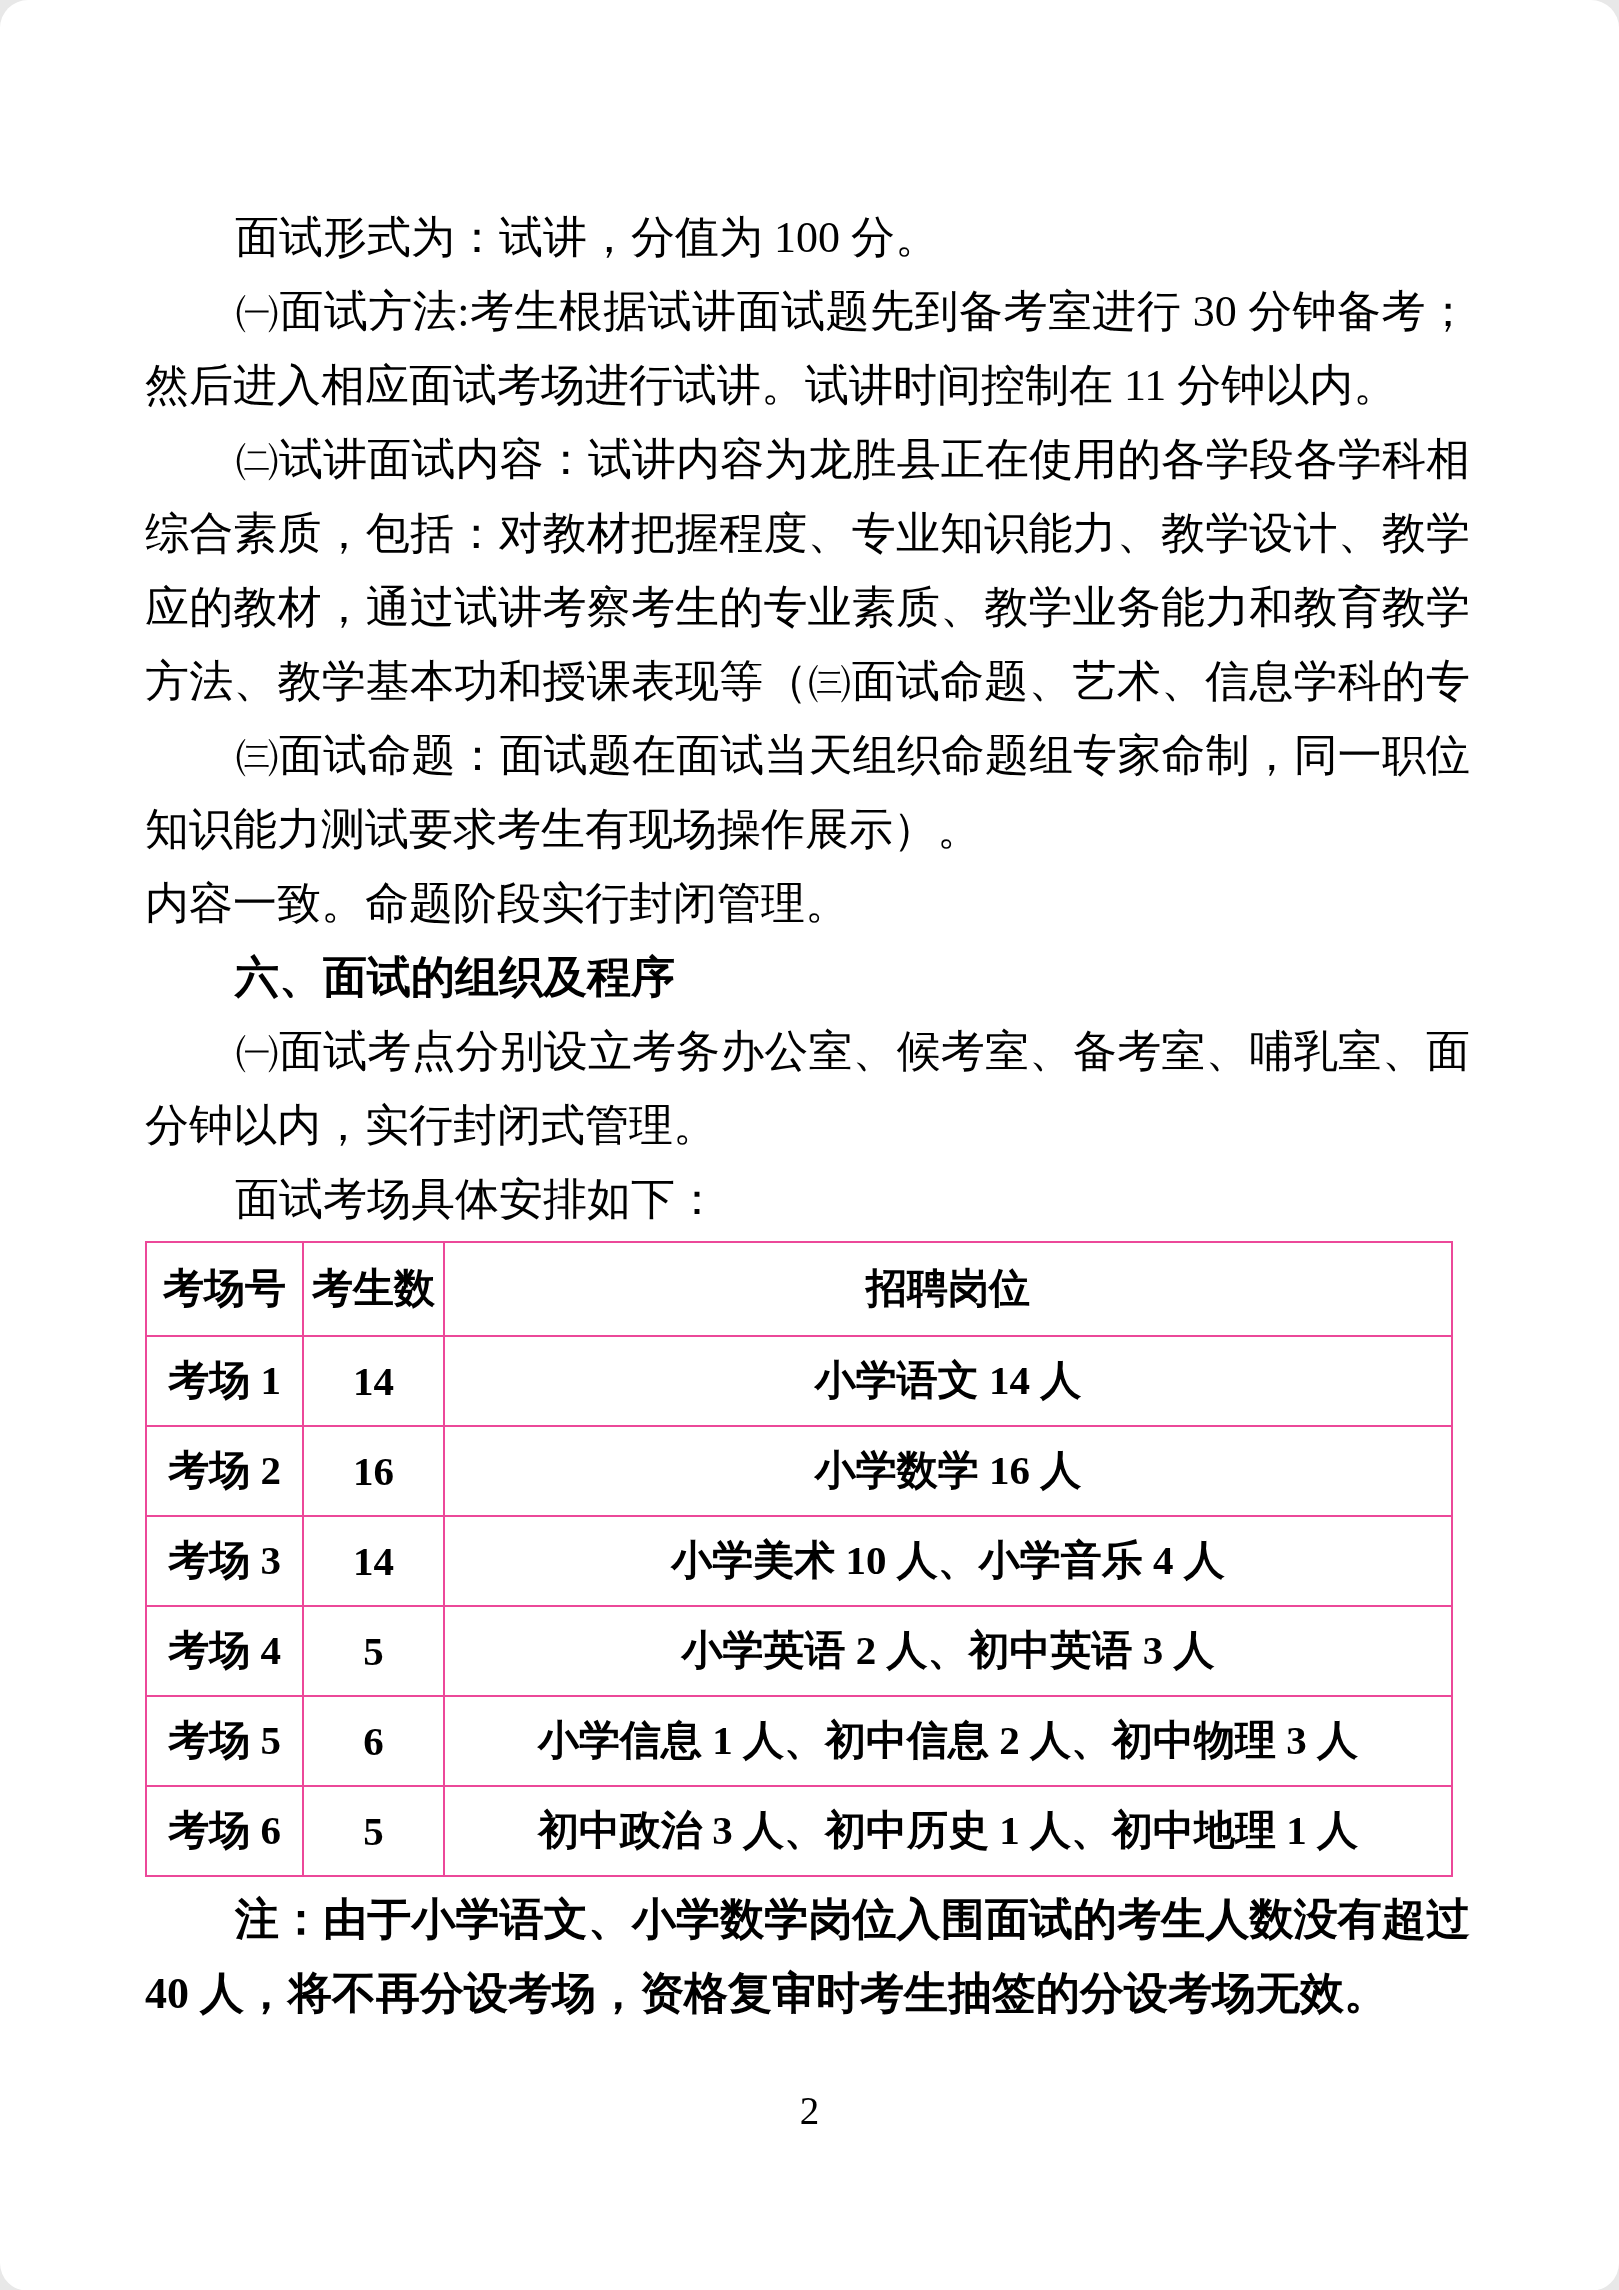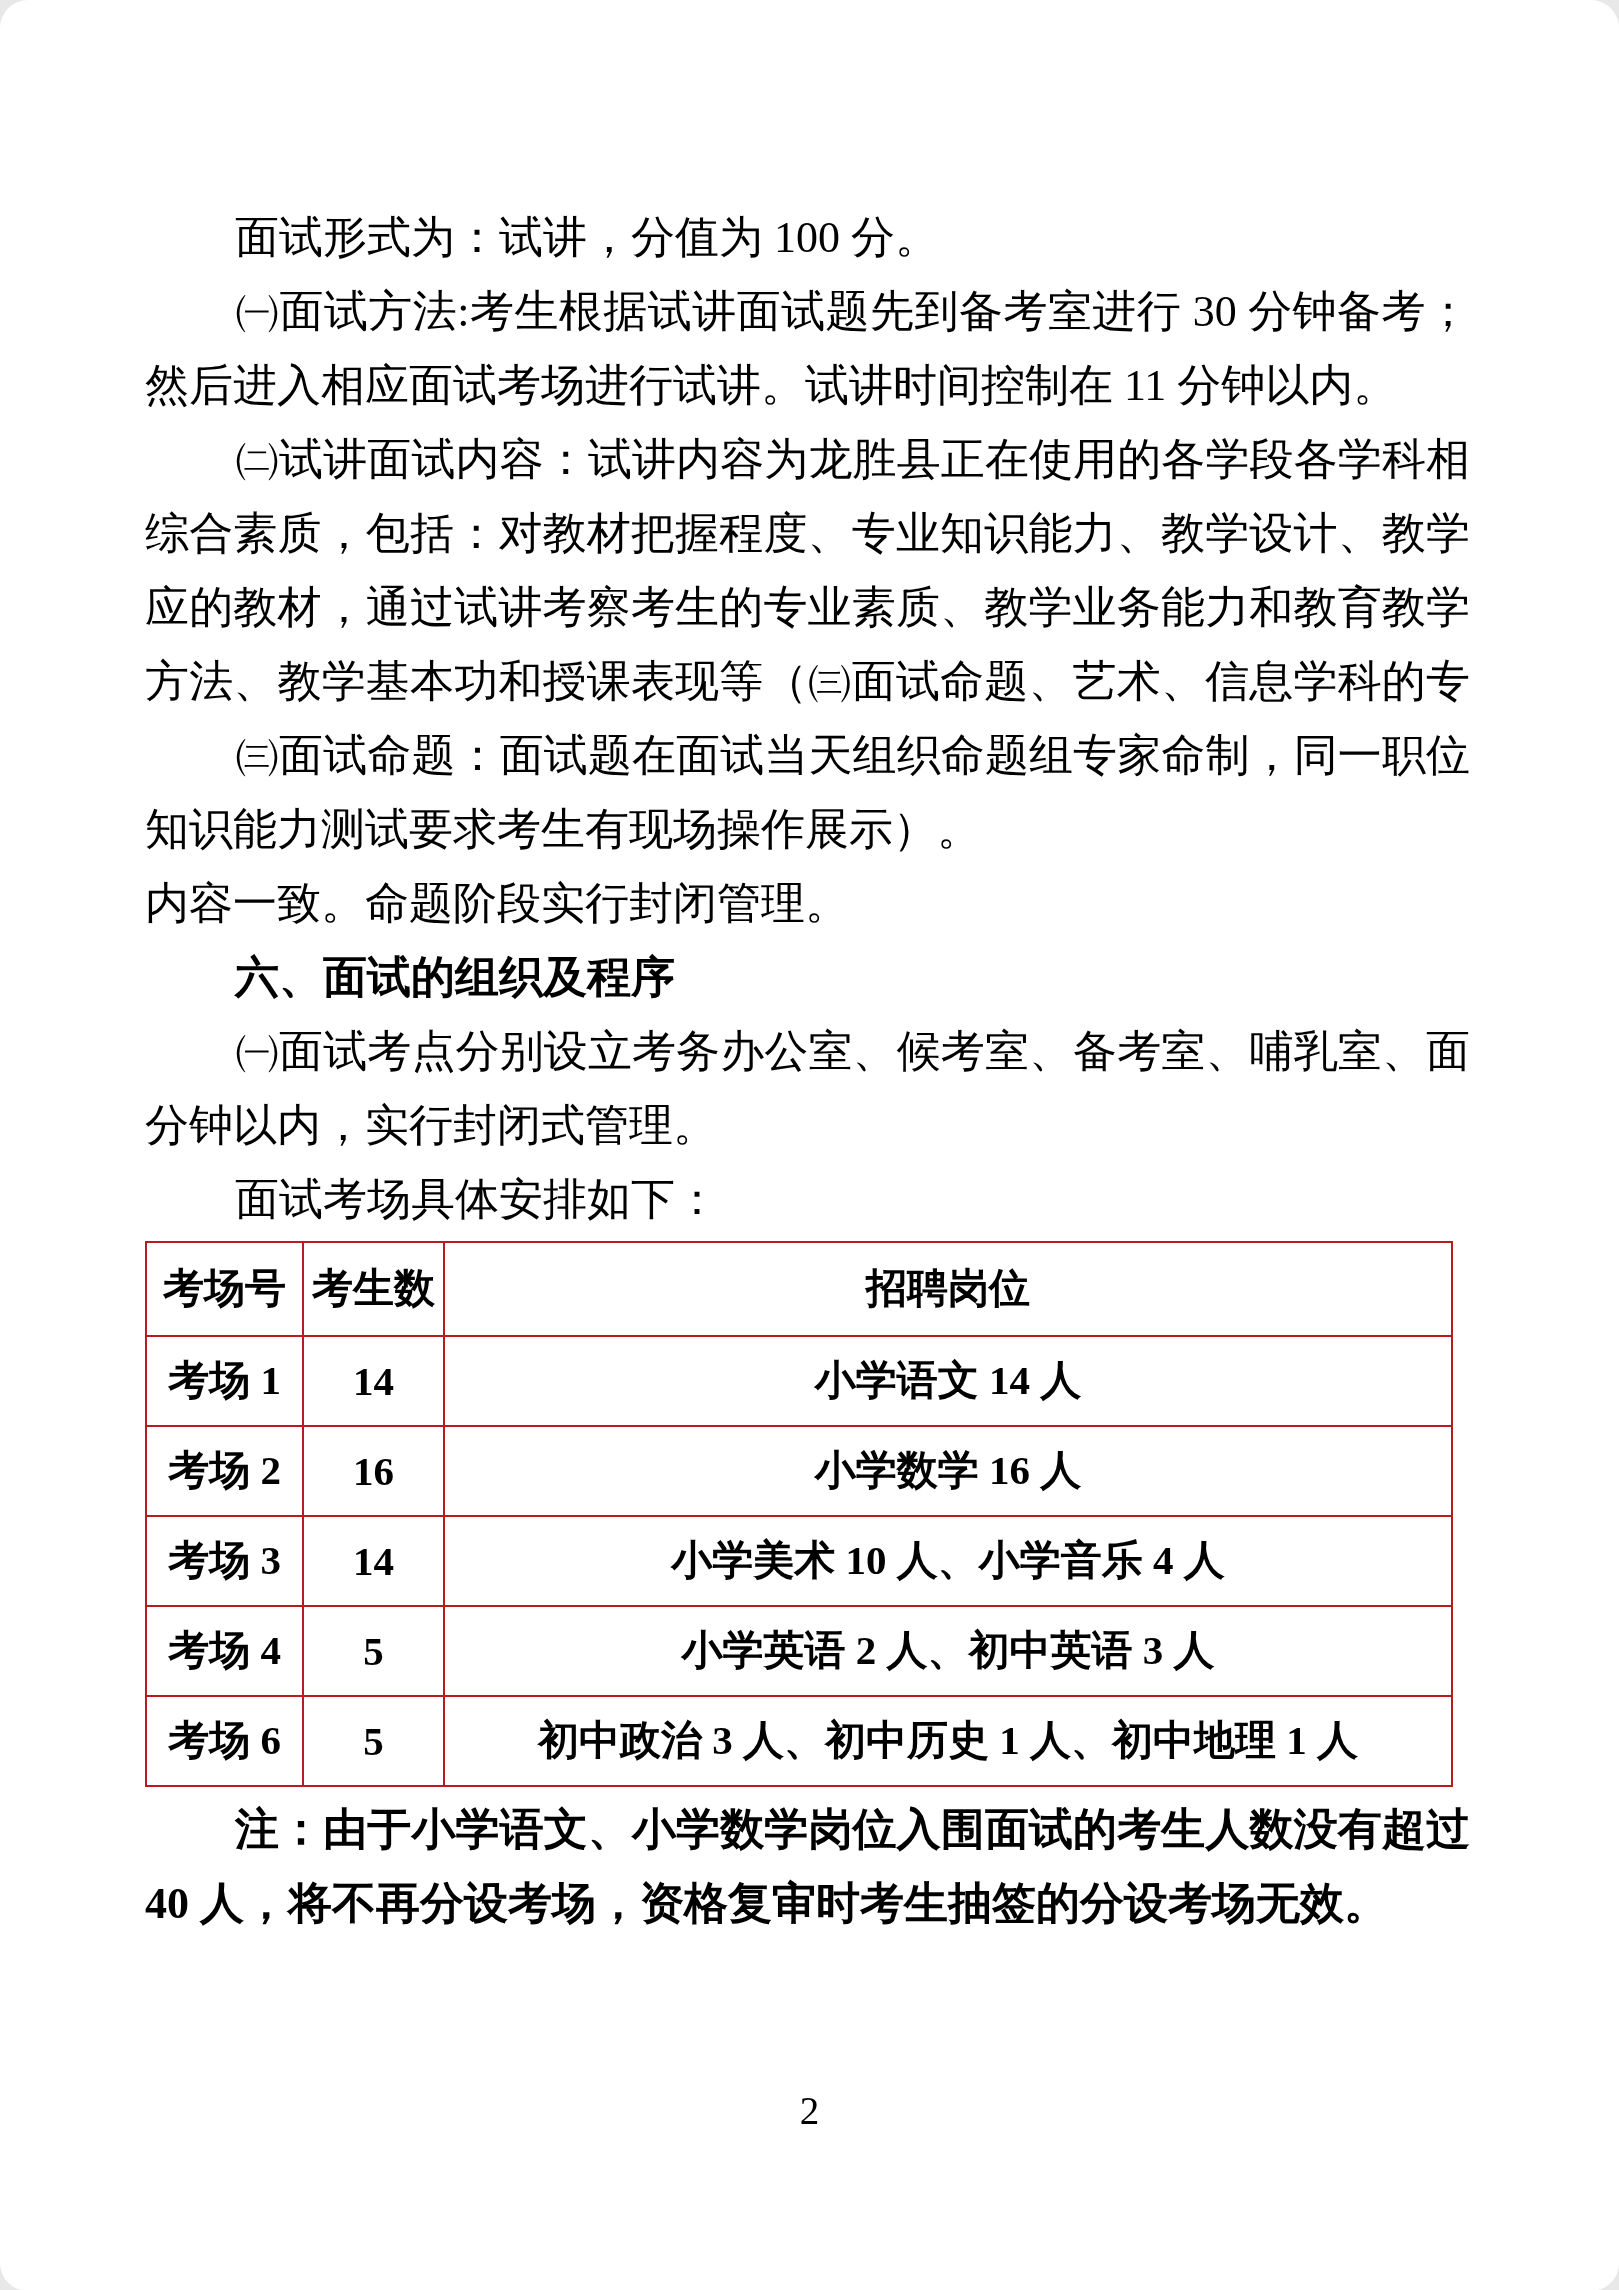--- a/index.html
+++ b/index.html
@@ -35,21 +35,21 @@
     text-align-last: justify;
     overflow: hidden;
   }
   table.exam {
     border-collapse: collapse;
     width: 1308px;
     margin: 3.9px 0 5.9px 0;
     table-layout: fixed;
   }
   table.exam, table.exam th, table.exam td {
-    border: 2px solid #b91c1c;
+    border: 2px solid #ec4899;
   }
   table.exam { border-width: 2.9px; }
   table.exam th, table.exam td {
     text-align: center;
     vertical-align: middle;
     font-weight: bold;
     font-size: 41px;
     padding: 0;
   }
   table.exam thead tr { height: 94px; }
@@ -117,20 +117,25 @@
           <td>考场 3</td>
           <td>14</td>
           <td>小学美术 10 人、小学音乐 4 人</td>
         </tr>
         <tr>
           <td>考场 4</td>
           <td>5</td>
           <td>小学英语 2 人、初中英语 3 人</td>
         </tr>
         <tr>
+          <td>考场 5</td>
+          <td>6</td>
+          <td>小学信息 1 人、初中信息 2 人、初中物理 3 人</td>
+        </tr>
+        <tr>
           <td>考场 6</td>
           <td>5</td>
           <td>初中政治 3 人、初中历史 1 人、初中地理 1 人</td>
         </tr>
       </tbody>
     </table>
 
     <div class="ln ind bold full">注：由于小学语文、小学数学岗位入围面试的考生人数没有超过</div>
     <div class="ln bold">40 人，将不再分设考场，资格复审时考生抽签的分设考场无效。</div>
 

